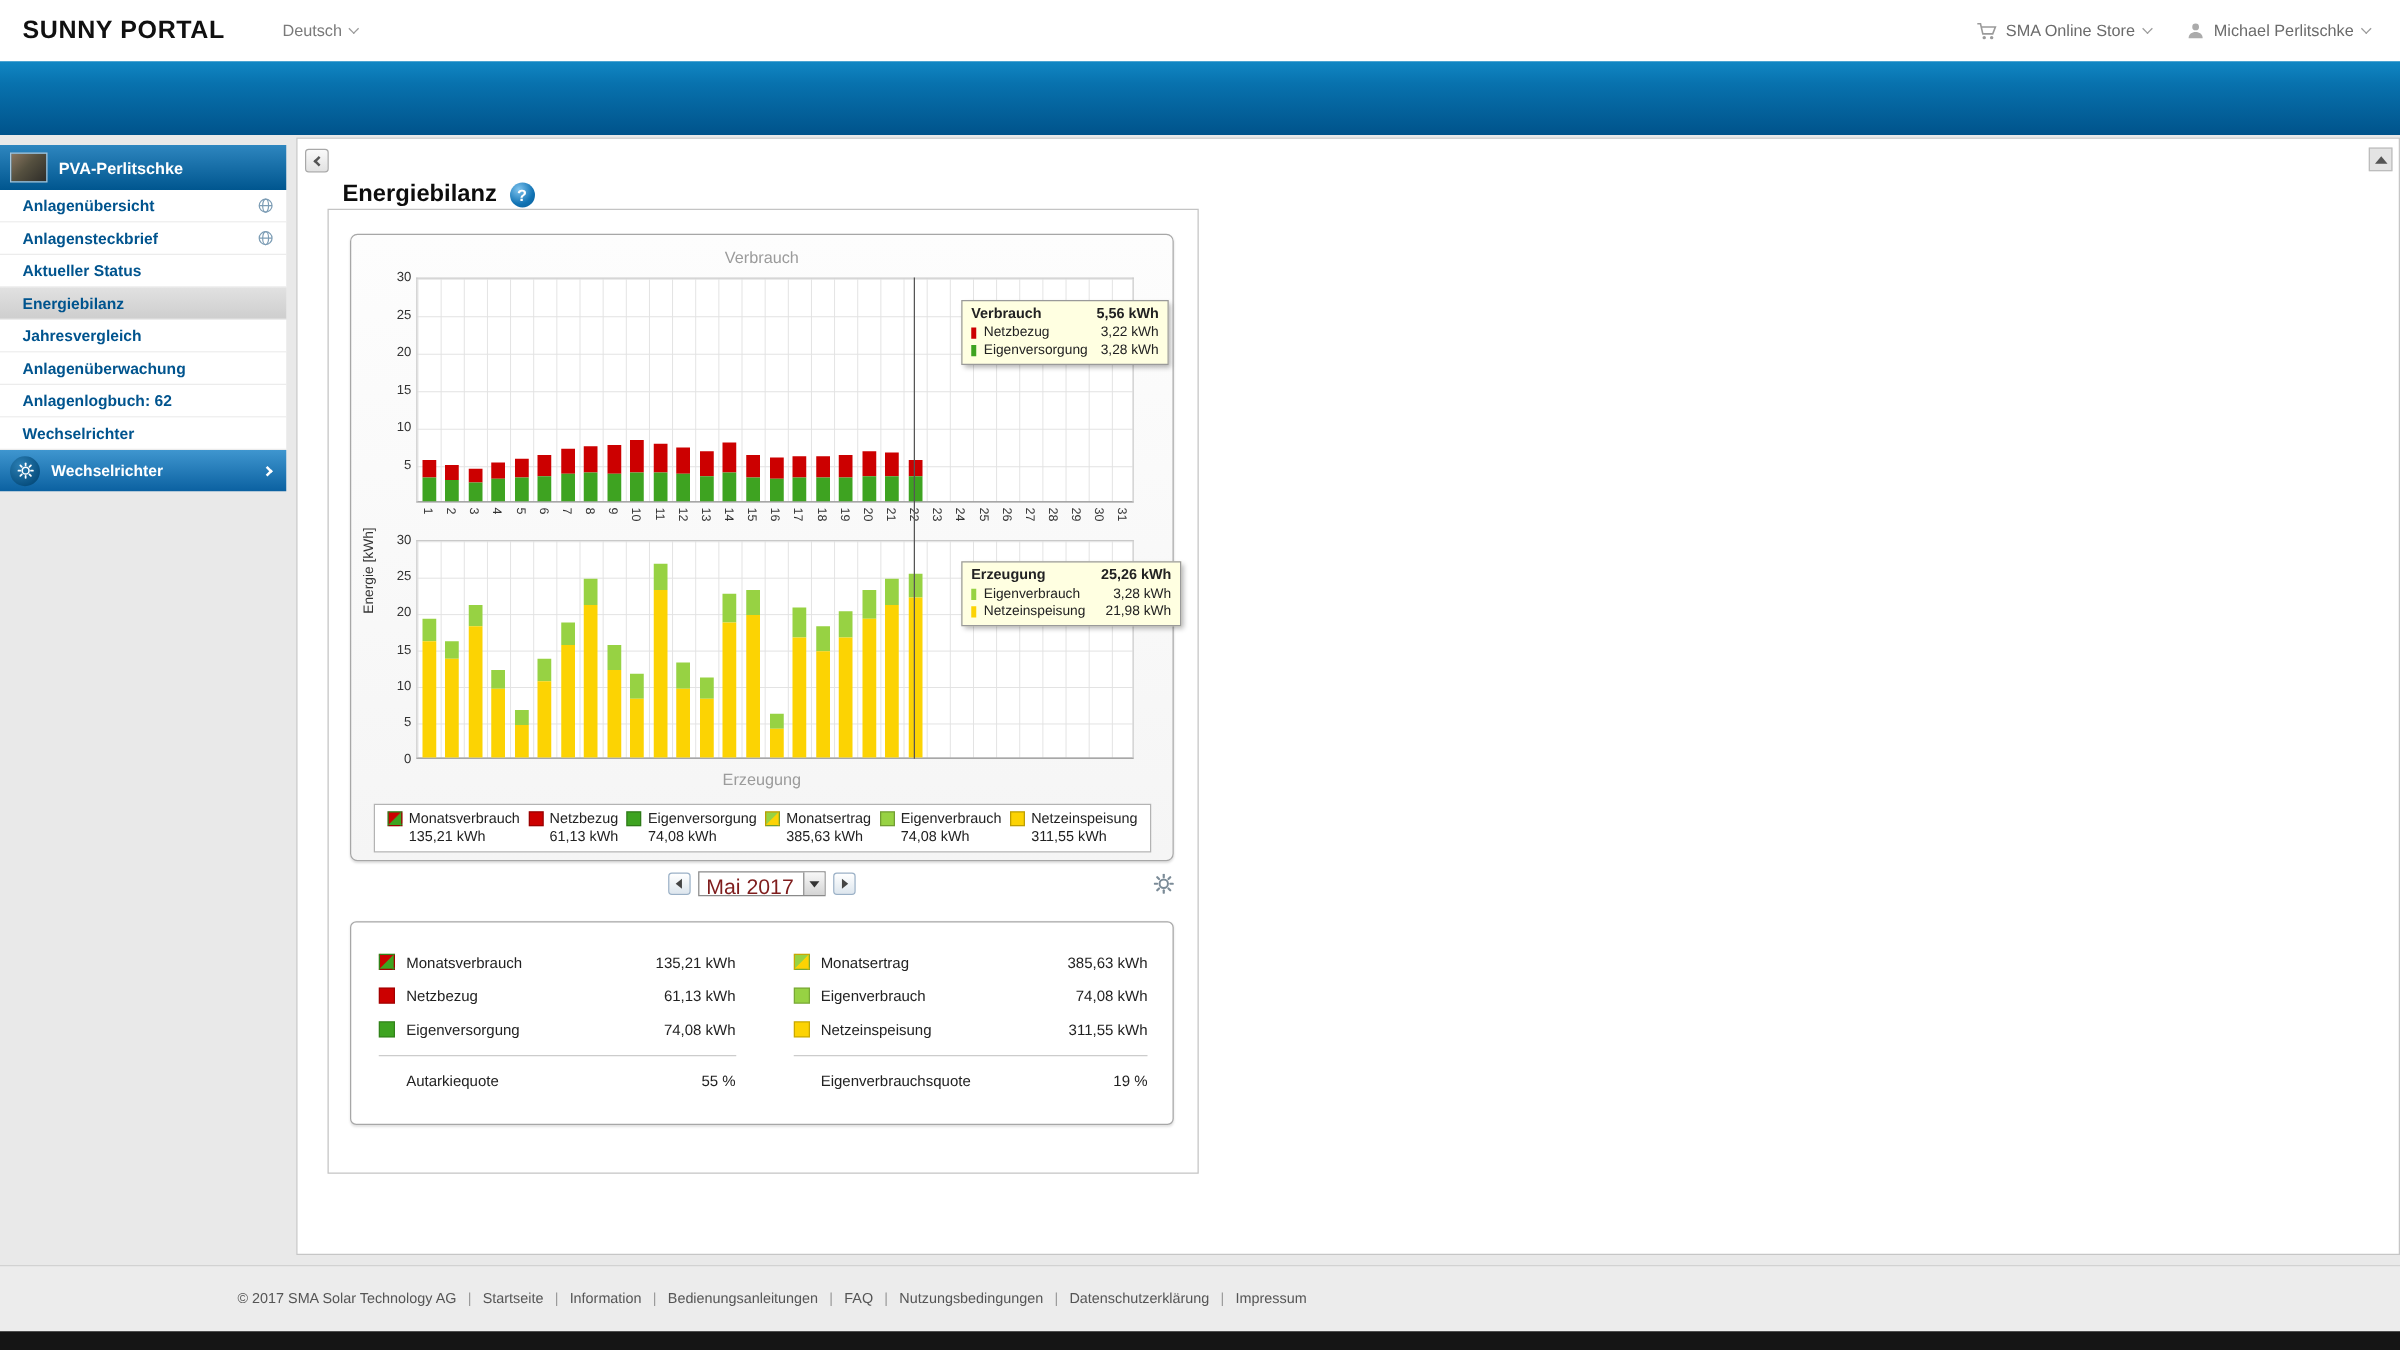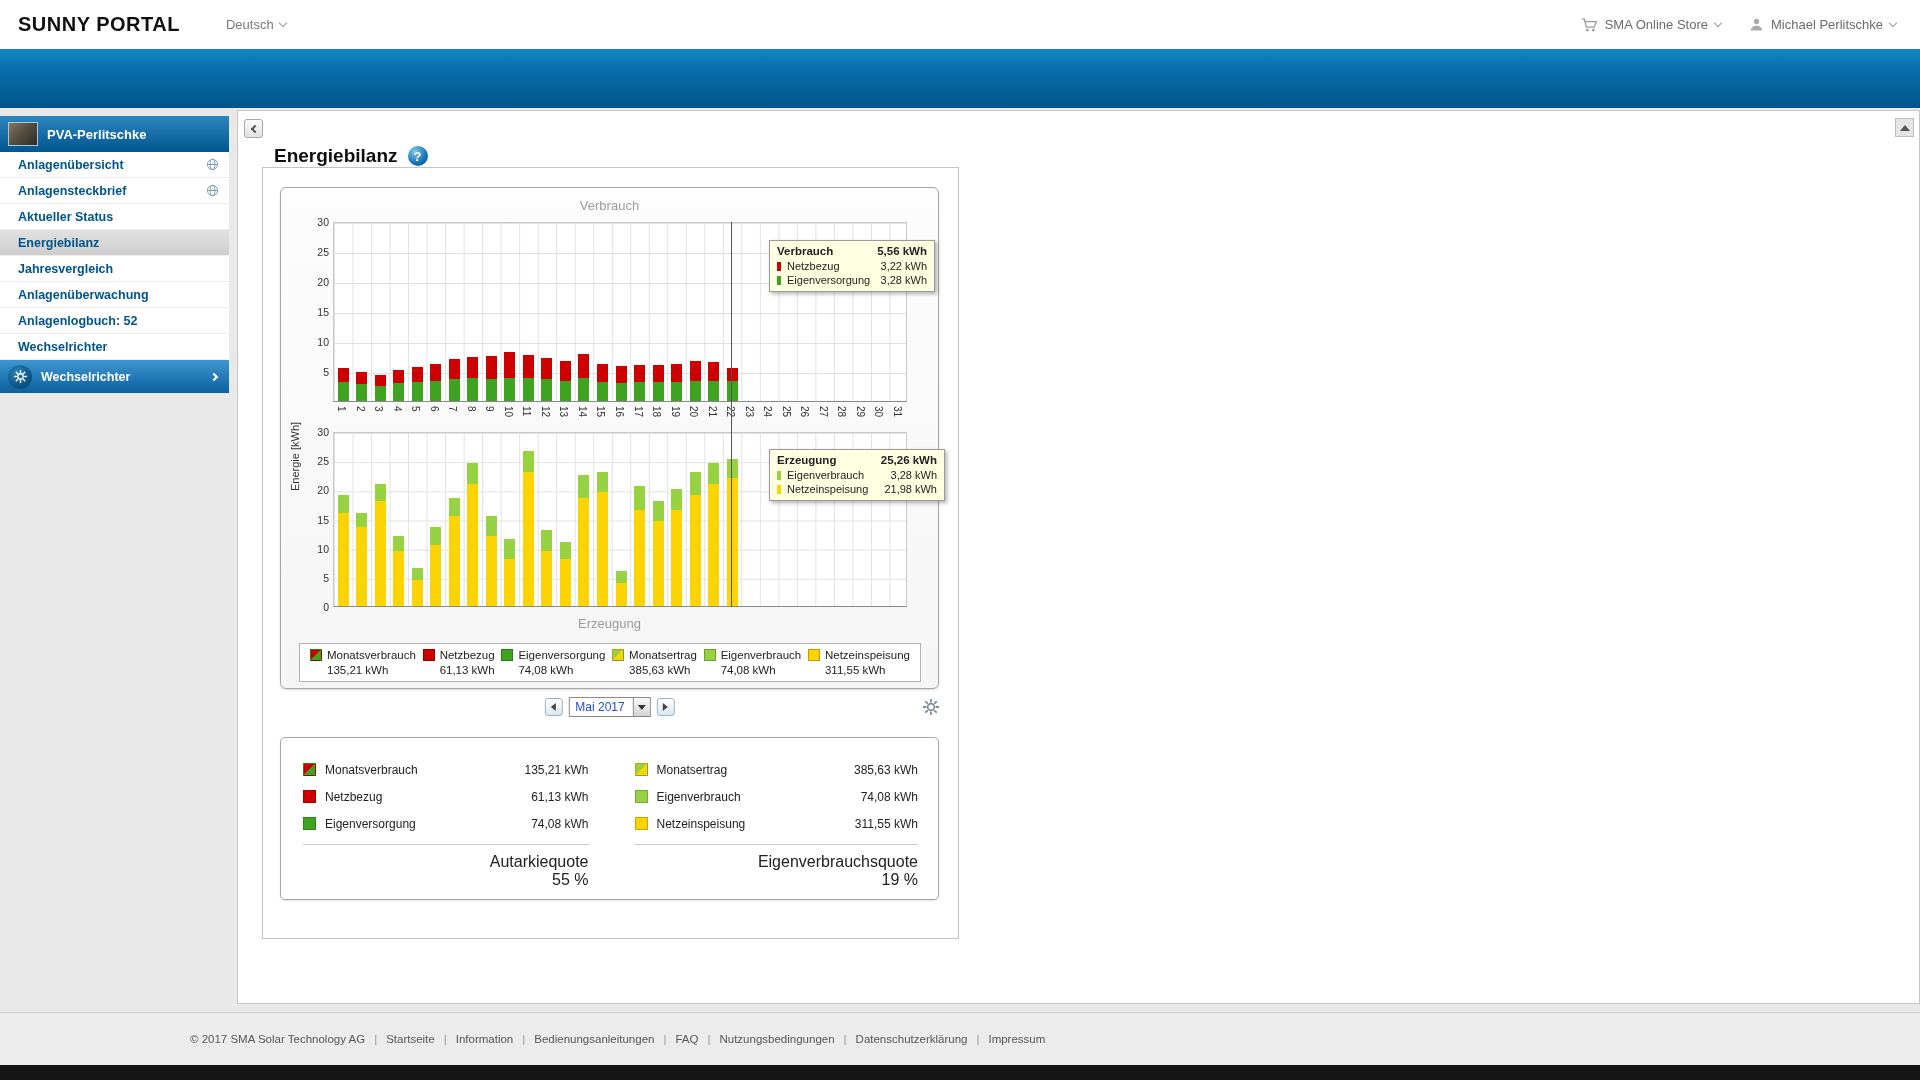--- a/index.html
+++ b/index.html
@@ -74,37 +74,37 @@
   .sw-lgreen { background:#97d243; } .sw-yellow { background:#fcd303; }
   .sw-split-rg { background:linear-gradient(135deg,#cc0000 50%,#3ea321 50%); }
   .sw-split-gy { background:linear-gradient(135deg,#97d243 50%,#fcd303 50%); }
   
   .date-nav-row { position:relative; margin-top:8px; margin-left:17px; width:659px; height:24px; }
   .date-nav { position:absolute; left:50%; transform:translateX(-50%); display:flex; align-items:center; gap:6px; }
   .nav-btn { width:18px; height:18px; border:1px solid #9ab0c6; border-radius:3px; background:linear-gradient(#ffffff,#dde6ee); display:flex; align-items:center; justify-content:center; cursor:pointer; }
   .tri-left { width:0; height:0; border-top:4px solid transparent; border-bottom:4px solid transparent; border-right:5px solid #444; }
   .tri-right { width:0; height:0; border-top:4px solid transparent; border-bottom:4px solid transparent; border-left:5px solid #444; }
   .month-select { height:20px; border:1px solid #8a8a8a; background:#fff; display:flex; align-items:stretch; cursor:pointer; }
-  .month-select .val { padding:2px 8px 0 6px; font-size:12px; color:#1d4ed8; min-width:54px;text-align:center; }
+  .month-select .val { padding:2px 8px 0 6px; font-size:17px; color:#7f1d1d; min-width:54px;text-align:center; }
   .select-btn { width:17px; border-left:1px solid #8a8a8a; background:linear-gradient(#f8f8f8,#d4d4d4); display:flex; align-items:center; justify-content:center; }
   .tri-down { width:0; height:0; border-left:4px solid transparent; border-right:4px solid transparent; border-top:5px solid #333; }
   .chart-settings { position:absolute; right:0; top:2px; color:#7b8b97; cursor:pointer; }
   
   .bilanz-panel { margin:16px 0 0 17px; width:659px; border:1px solid #a7a7a7; border-radius:5px; background:#fff; overflow:hidden; box-shadow:0 1px 2px rgba(0,0,0,.12); }
   .bilanz-header { height:24px; background:linear-gradient(180deg,#fafafa,#d9d9d9); border-bottom:1px solid #bbb; display:flex; align-items:center; gap:6px; padding-left:10px; font-size:12px; font-weight:bold; color:#333; cursor:pointer; }
   .tri-down-sm { width:0; height:0; border-left:4px solid transparent; border-right:4px solid transparent; border-top:5px solid #444; }
   .bilanz-body { display:flex; padding:18px 0 22px; }
   .bilanz-col { width:50%; }
   .bilanz-col.left { padding:0 21px 0 22px; }
   .bilanz-col.right { padding:0 20px 0 25px; }
   .b-row { display:flex; align-items:center; height:27px; font-size:12px; color:#222; }
   .b-icon { width:13px; height:13px; border:1px solid rgba(0,0,0,.2); margin-right:9px; flex:none; }
   .b-value { margin-left:auto; }
   .b-sep { border-top:1px solid #ccc; margin:7px 0 8px; }
-  .b-quote { display:flex; align-items:flex-end; height:24px; font-size:16px; color:#222; padding-left:22px;flex-direction:column; }
+  .b-quote { display:flex; align-items:center; height:24px; font-size:12px; color:#222; padding-left:22px; }
   
   .footer { height:53px; background:#ececec; border-top:1px solid #d2d2d2; display:flex; align-items:center; font-size:11.5px; color:#555; padding-left:190px; }
   .f-sep { margin:0 9px; color:#999; }
   .f-link { cursor:pointer; color:#555; }
   .blackbar { height:15px; background:#151515; }
 </style>
 </head>
 <body>
 
 <div class="topbar">
@@ -174,21 +174,21 @@
         <div class="menu-item selected">
           <span>Energiebilanz</span>
         </div>
         <div class="menu-item">
           <span>Jahresvergleich</span>
         </div>
         <div class="menu-item">
           <span>Anlagenüberwachung</span>
         </div>
         <div class="menu-item">
-          <span>Anlagenlogbuch: 52</span>
+          <span>Anlagenlogbuch: 62</span>
         </div>
         <div class="menu-item">
           <span>Wechselrichter</span>
         </div>
       </div>
     <div class="config-row">
       <span class="config-badge">
           <svg width="13" height="13" viewBox="0 0 20 20" fill="none" stroke="currentColor" stroke-width="2.2" stroke-linecap="round">
             <circle cx="10" cy="10" r="4.2" stroke-width="2"></circle>
             <line x1="10" y1="0.8" x2="10" y2="3.4"></line>

